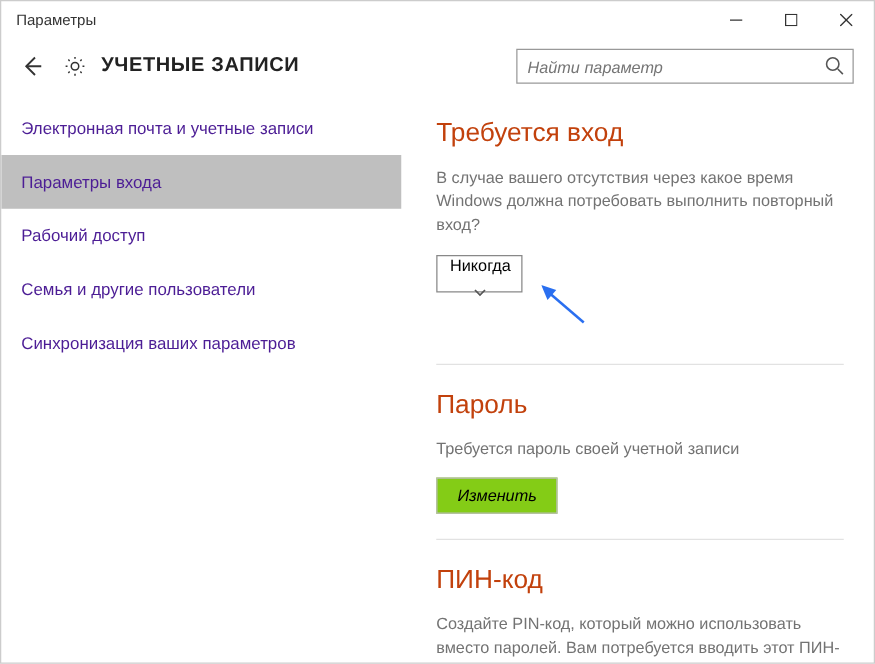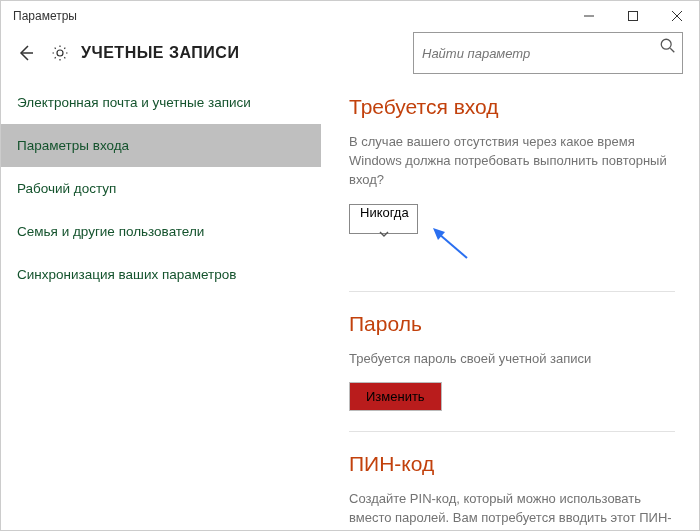--- a/index.html
+++ b/index.html
@@ -60,21 +60,21 @@
     letter-spacing: 0.5px;
     color:#222;
   }
   .header .spacer { flex:1; }
   .search {
     position: relative;
     width: 270px;
   }
   .search input {
     width: 100%;
-    height: 42px;
+    height: 28px;
     border: 1px solid #999;
     padding: 0 30px 0 8px;
     font-size: 13px;
     font-style: italic;
     color: #666;
     background:#fff;
   }
   .search .sicon {
     position:absolute;
     right:6px; top:5px;
@@ -84,21 +84,21 @@
     display:flex;
     height: calc(531px - 30px - 44px);
   }
   .sidebar {
     width: 320px;
     padding-top: 6px;
   }
   .side-item {
     padding: 14px 16px;
     font-size: 13.5px;
-    color:#14532d;
+    color:#4c1d95;
     cursor: default;
   }
   .side-item.active {
     background: #bfbfbf;
   }
   .content {
     flex:1;
     padding: 4px 24px 0 28px;
     overflow:hidden;
   }
@@ -127,24 +127,25 @@
   }
   .combo .chev { color:#555; }
   .arrow-annot {
     position: relative;
     left: 84px;
     top: -6px;
     color: #2a6ff0;
   }
   .btn {
     display:inline-block;
-    background:#b91c1c;
+    background:#84cc16;
     border:1px solid #bbb;
     padding: 6px 16px;
     font-size: 13px;
+    font-style: italic;
   }
   .sep {
     border-top:1px solid #e2e2e2;
     margin: 20px 0;
   }
 </style>
 </head>
 <body>
 
 <div class="titlebar">

